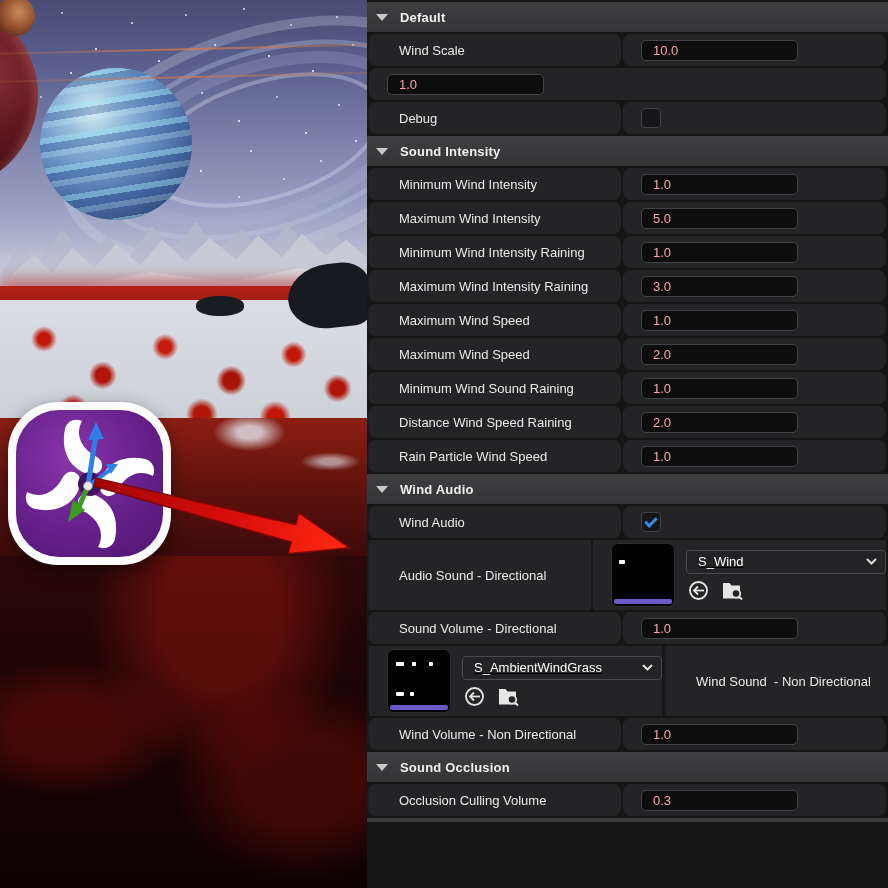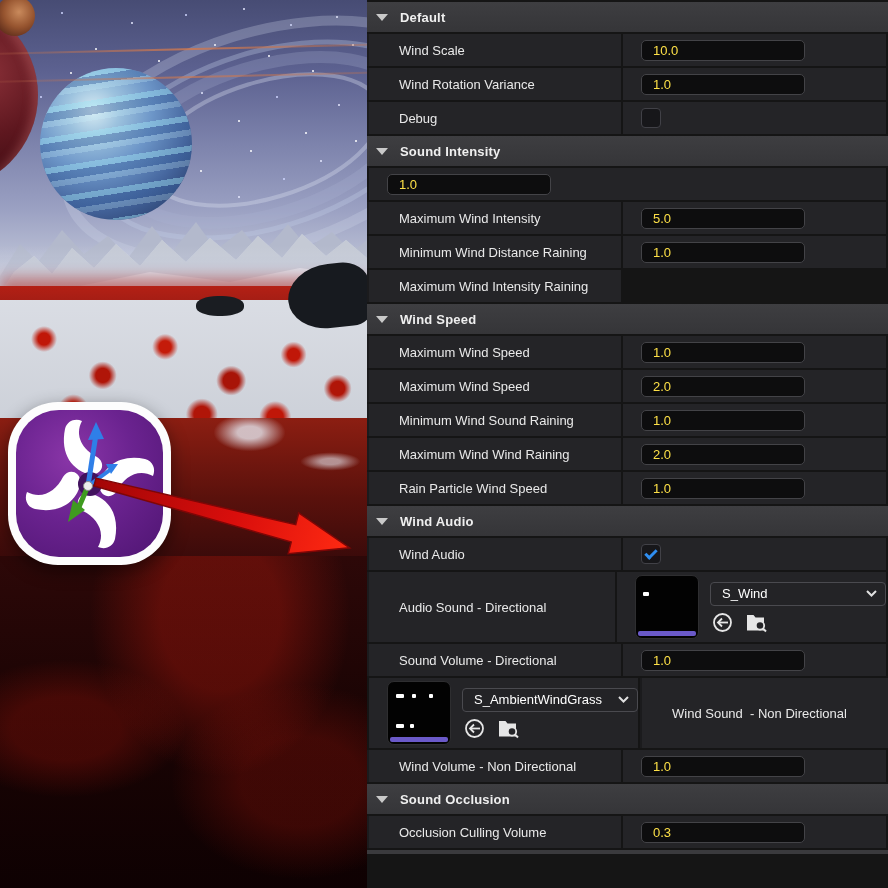--- a/index.html
+++ b/index.html
@@ -83,37 +83,37 @@
        box-sizing:border-box;padding-top:2px;overflow:hidden;}
   .sec-header{height:30px;background:linear-gradient(#3e3e41,#353538);display:flex;align-items:center;
        padding-left:9px;margin-bottom:2px;}
   .tri{width:0;height:0;border-left:6px solid transparent;border-right:6px solid transparent;
        border-top:7px solid #c9c9c9;margin-right:12px;}
   .sec-label{font-weight:bold;font-size:13px;color:#efefef;letter-spacing:.2px;}
   .row{display:flex;margin-bottom:2px;}
   .cell{background:#242427;box-sizing:border-box;}
   .cell.name{width:254px;display:flex;align-items:center;padding-left:30px;border-left:2px solid #1b1b1d;}
   .cell.value{flex:1;margin-left:2px;margin-right:2px;display:flex;align-items:center;padding-left:18px;}
-  .row.std .cell{height:32px;}
+  .row.std .cell{height:32px;border-radius:8px;}
   .row.tall .cell{height:70px;}
   .plabel{font-size:13px;color:#e9e9e9;white-space:pre;}
-  .num{width:140px;height:19px;background:#0d0d0e;border:1px solid #434347;border-radius:5px;color:#fde047;
-       font-size:13px;padding:0 11px 0 11px;font-family:inherit;outline:none;}
+  .num{width:140px;height:19px;background:#0d0d0e;border:1px solid #434347;border-radius:5px;color:#fca5a5;
+       font-size:13px;padding:0 4px 0 11px;font-family:inherit;outline:none;}
   .cb{width:18px;height:18px;background:#17171a;border:1px solid #414147;border-radius:4px;
        display:flex;align-items:center;justify-content:center;}
   .cb .ck{display:none;}
   .cb.checked .ck{display:block;width:9px;height:4px;border-left:3px solid #2f8ef0;
        border-bottom:3px solid #2f8ef0;transform:rotate(-45deg) translate(1px,-1px);}
   .asset{display:flex;align-items:center;}
   .thumb{width:62px;height:62px;background:#020202;border:1px solid #2e2e30;border-radius:7px;position:relative;}
   .thumb .bar{position:absolute;left:2px;right:2px;bottom:2px;height:5px;background:#6a59c8;border-radius:2px;}
   .dot{position:absolute;background:#fff;border-radius:1px;}
   .asset-right{margin-left:11px;display:flex;flex-direction:column;}
-  .dd{width:176px;height:24px;background:#232326;border:1px solid #4a4a4f;border-radius:4px;
-       display:flex;align-items:center;justify-content:space-between;padding:0 8px 0 11px;box-sizing:border-box;}
+  .dd{width:200px;height:24px;background:#232326;border:1px solid #4a4a4f;border-radius:4px;
+       display:flex;align-items:center;justify-content:space-between;padding:0 8px 0 11px;box-sizing:border-box;text-decoration:underline;}
   .dd-label{color:#fff;font-size:13px;white-space:nowrap;overflow:hidden;}
   .asset-btns{display:flex;gap:12px;margin-top:6px;margin-left:2px;align-items:center;}
   .partial-header{height:4px;background:#3a3a3d;}
 </style>
 </head>
 <body>
 
 <div class="stage">
 
   <div class="scene">
@@ -195,71 +195,70 @@
     </div>
     <div class="row std">
       <div class="cell name">
         <span class="plabel">Wind Scale</span>
         </div>
       <div class="cell value">
         <input class="num" type="text" value="10.0" style="">
         </div>
     </div>
     <div class="row std">
-      <div class="cell name">
-        <span class="plabel">Wind Rotation Variance</span>
-        </div>
       <div class="cell value">
         <input class="num" type="text" value="1.0" style="">
         </div>
     </div>
     <div class="row std">
       <div class="cell name">
         <span class="plabel">Debug</span>
         </div>
       <div class="cell value">
         <span class="cb"></span>
         </div>
     </div>
 
     <div class="sec-header">
       <span class="tri"></span>
       <span class="sec-label">Sound Intensity</span>
     </div>
     <div class="row std">
+      <div class="cell name">
+        <span class="plabel">Minimum Wind Intensity</span>
+        </div>
       <div class="cell value">
         <input class="num" type="text" value="1.0" style="">
         </div>
     </div>
     <div class="row std">
       <div class="cell name">
         <span class="plabel">Maximum Wind Intensity</span>
         </div>
       <div class="cell value">
         <input class="num" type="text" value="5.0" style="">
         </div>
     </div>
     <div class="row std">
       <div class="cell name">
-        <span class="plabel">Minimum Wind Distance Raining</span>
+        <span class="plabel">Minimum Wind Intensity Raining</span>
         </div>
       <div class="cell value">
         <input class="num" type="text" value="1.0" style="">
         </div>
     </div>
     <div class="row std">
       <div class="cell name">
         <span class="plabel">Maximum Wind Intensity Raining</span>
         </div>
-    </div>
-
-    <div class="sec-header">
-      <span class="tri"></span>
-      <span class="sec-label">Wind Speed</span>
-    </div>
+      <div class="cell value">
+        <input class="num" type="text" value="3.0" style="">
+        </div>
+    </div>
+
     <div class="row std">
       <div class="cell name">
         <span class="plabel">Maximum Wind Speed</span>
         </div>
       <div class="cell value">
         <input class="num" type="text" value="1.0" style="">
         </div>
     </div>
     <div class="row std">
       <div class="cell name">
@@ -272,21 +271,21 @@
     <div class="row std">
       <div class="cell name">
         <span class="plabel">Minimum Wind Sound Raining</span>
         </div>
       <div class="cell value">
         <input class="num" type="text" value="1.0" style="">
         </div>
     </div>
     <div class="row std">
       <div class="cell name">
-        <span class="plabel">Maximum Wind Wind Raining</span>
+        <span class="plabel">Distance Wind Speed Raining</span>
         </div>
       <div class="cell value">
         <input class="num" type="text" value="2.0" style="">
         </div>
     </div>
     <div class="row std">
       <div class="cell name">
         <span class="plabel">Rain Particle Wind Speed</span>
         </div>
       <div class="cell value">

